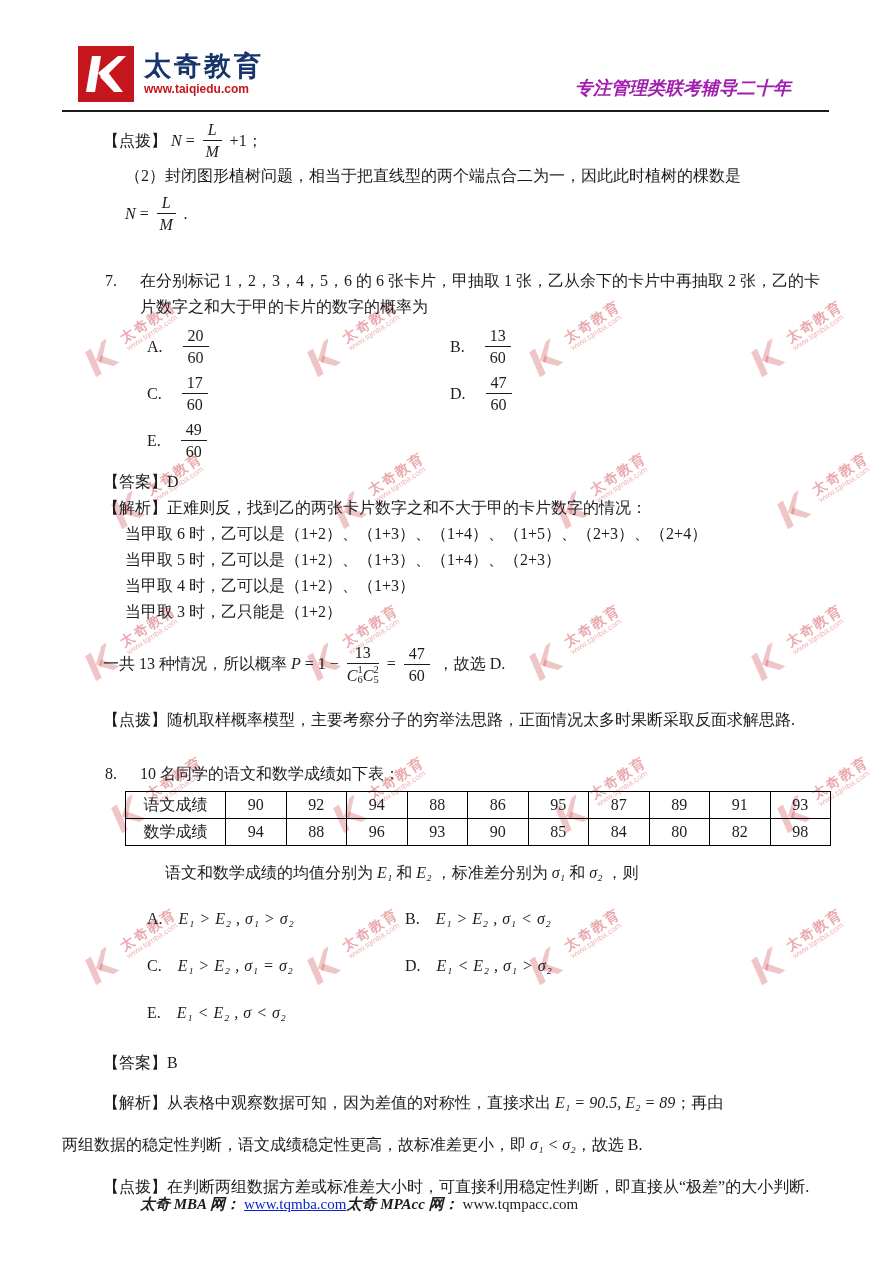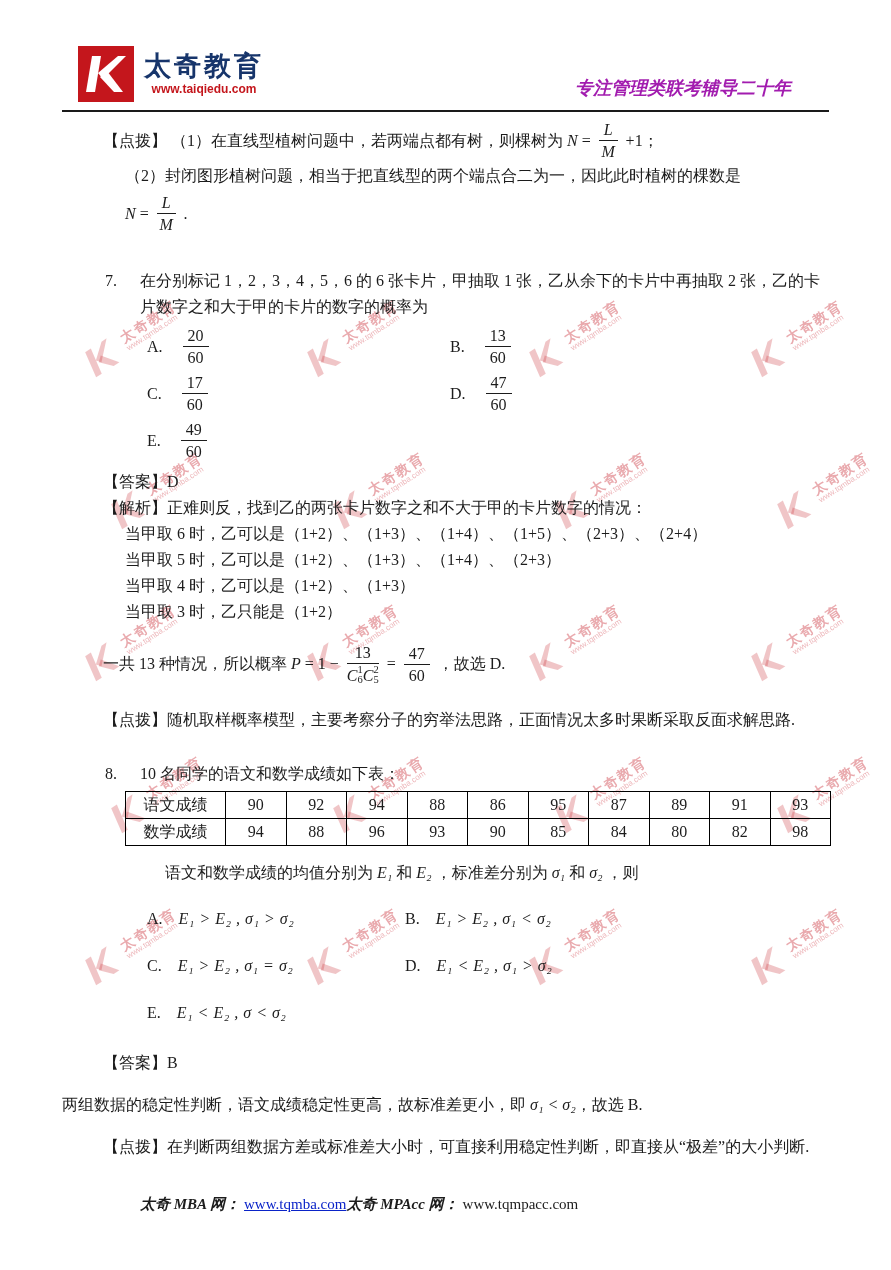--- a/index.html
+++ b/index.html
@@ -15,21 +15,21 @@
   .wm-txt { display:flex; flex-direction:column; line-height:1.1; }
   .wm-brand { font-family:"Liberation Sans", sans-serif; font-weight:bold; font-size:14px; color:rgba(198,30,40,0.38); letter-spacing:2px; }
   .wm-url { font-family:"Liberation Sans", sans-serif; font-size:8px; color:rgba(198,30,40,0.34); }
   .page { position:relative; z-index:1; height:100%; }
 
   
   .header { display:flex; justify-content:space-between; align-items:flex-end; padding:46px 100px 6px 78px; }
   .brand { display:flex; align-items:center; gap:10px; }
   .brand-txt { display:flex; flex-direction:column; }
   .brand-name { font-family:"Liberation Sans", sans-serif; font-weight:bold; font-size:27px; color:#17356b; letter-spacing:3px; line-height:1.1; }
-  .brand-site { font-family:"Liberation Sans", sans-serif; font-weight:bold; font-size:12px; color:#c4161c;text-align:center; }
+  .brand-site { font-family:"Liberation Sans", sans-serif; font-weight:bold; font-size:12px; color:#c4161c; }
   .tagline { font-weight:bold; font-style:italic; font-size:18px; color:#a21caf; padding-bottom:2px; }
   .rule { margin:2px 62px 0 62px; border-top:2px solid #1a1a1a; }
 
   .content { padding:8px 46px 0 62px; line-height:26px; }
   .para { margin-left:41px; }
   .indent2 { margin-left:63px; }
   .label { }
   .mi { font-style:italic; font-family:"Liberation Serif", serif; }
 
   .frac { display:inline-flex; flex-direction:column; align-items:center; vertical-align:middle; margin:0 4px; line-height:19px; }
@@ -316,21 +316,20 @@
       </div>
     </div>
     <div class="tagline">专注管理类联考辅导二十年</div>
   </div>
   <div class="rule"></div>
 
   <div class="content">
 
     <div class="para math-line">
       <span class="label">【点拨】</span>
-        <span>（1）在直线型植树问题中，若两端点都有树，则棵树为</span>
       <i class="mi">N</i>
       <span>=</span>
       <span class="frac">
           <span class="num mi">L</span>
           <span class="den mi">M</span>
         </span>
       <span>+1；</span>
     </div>
     <div class="para indent2" style="margin-top:2px;">（2）封闭图形植树问题，相当于把直线型的两个端点合二为一，因此此时植树的棵数是</div>
     <div class="para indent2 math-line" style="margin-top:4px;">
@@ -499,20 +498,24 @@
         <span>E.</span>
         <span class="expr">E₁ &lt; E₂ , σ &lt; σ₂</span>
       </div>
     </div>
 
     <div class="para an8">
       <span>【答案】</span><span>B</span>
     </div>
 
     <div class="para analysis8">
+      <div>
+        <span>【解析】</span><span>从表格中观察数据可知，因为差值的对称性，直接求出</span>
+        <span class="mi">E₁ = 90.5, E₂ = 89</span><span>；再由</span>
+      </div>
       <div class="analysis8-l2" style="margin-left:-41px;">
         <span>两组数据的稳定性判断，语文成绩稳定性更高，故标准差更小，即</span>
         <span class="mi">σ₁ &lt; σ₂</span><span>，故选 B.</span>
       </div>
     </div>
 
     <div class="para tip" style="margin-top:16px;">
       <span>【点拨】</span><span>在判断两组数据方差或标准差大小时，可直接利用稳定性判断，即直接从“极差”的大小判断.</span>
     </div>
 

